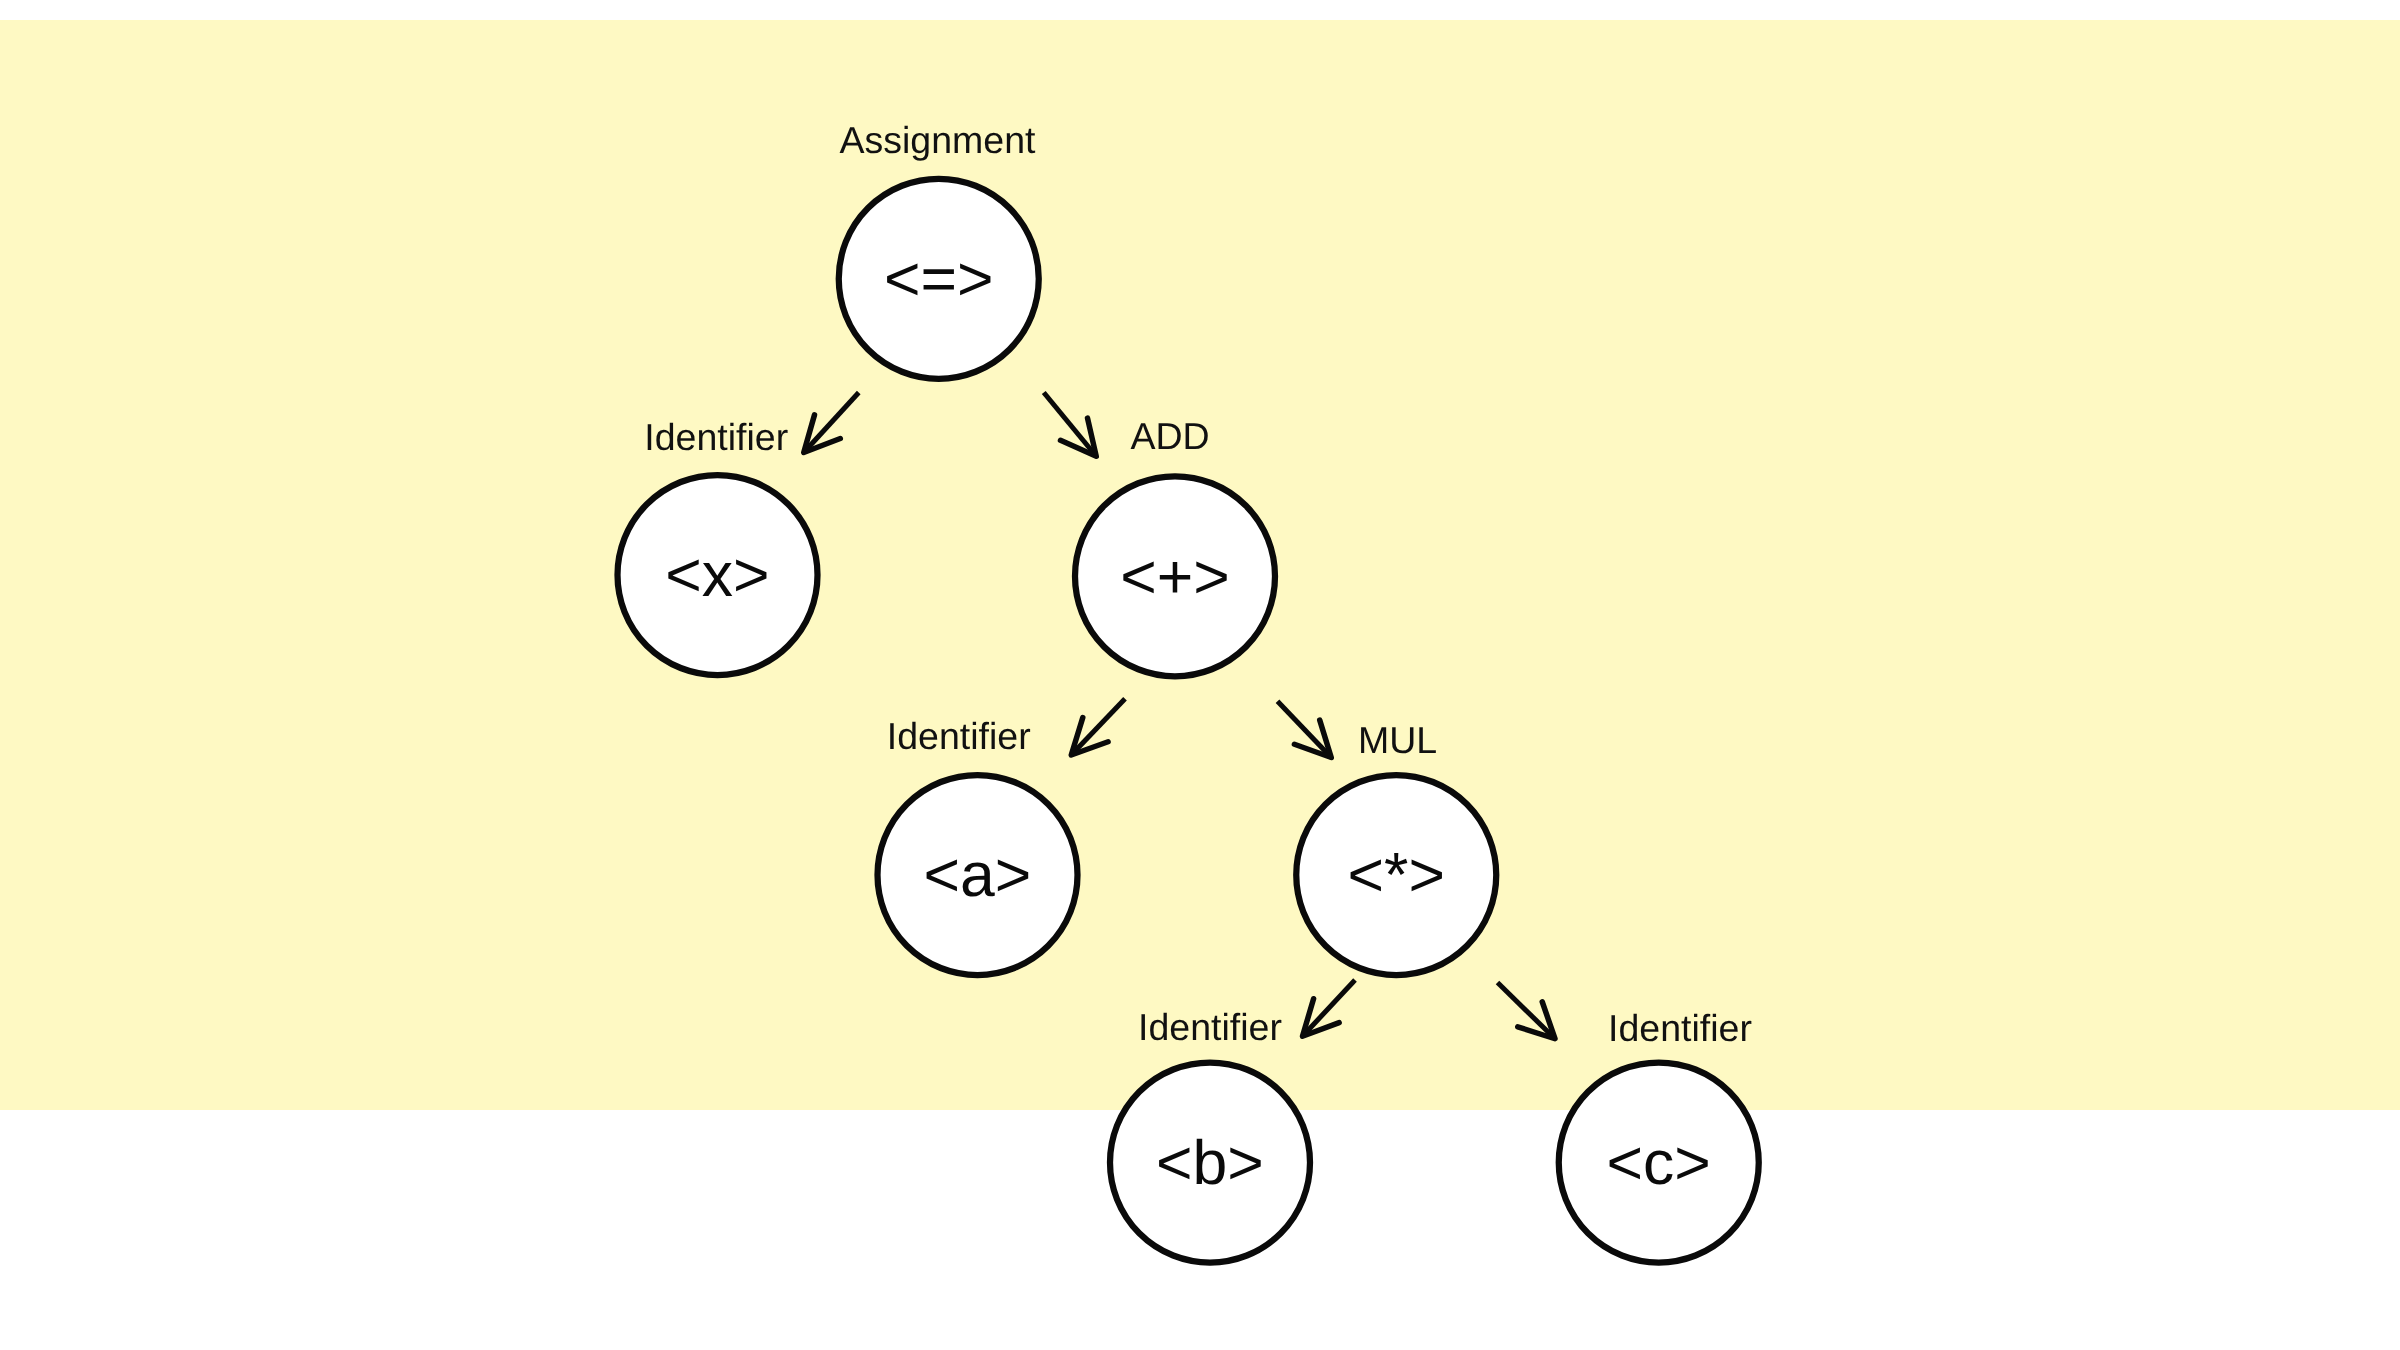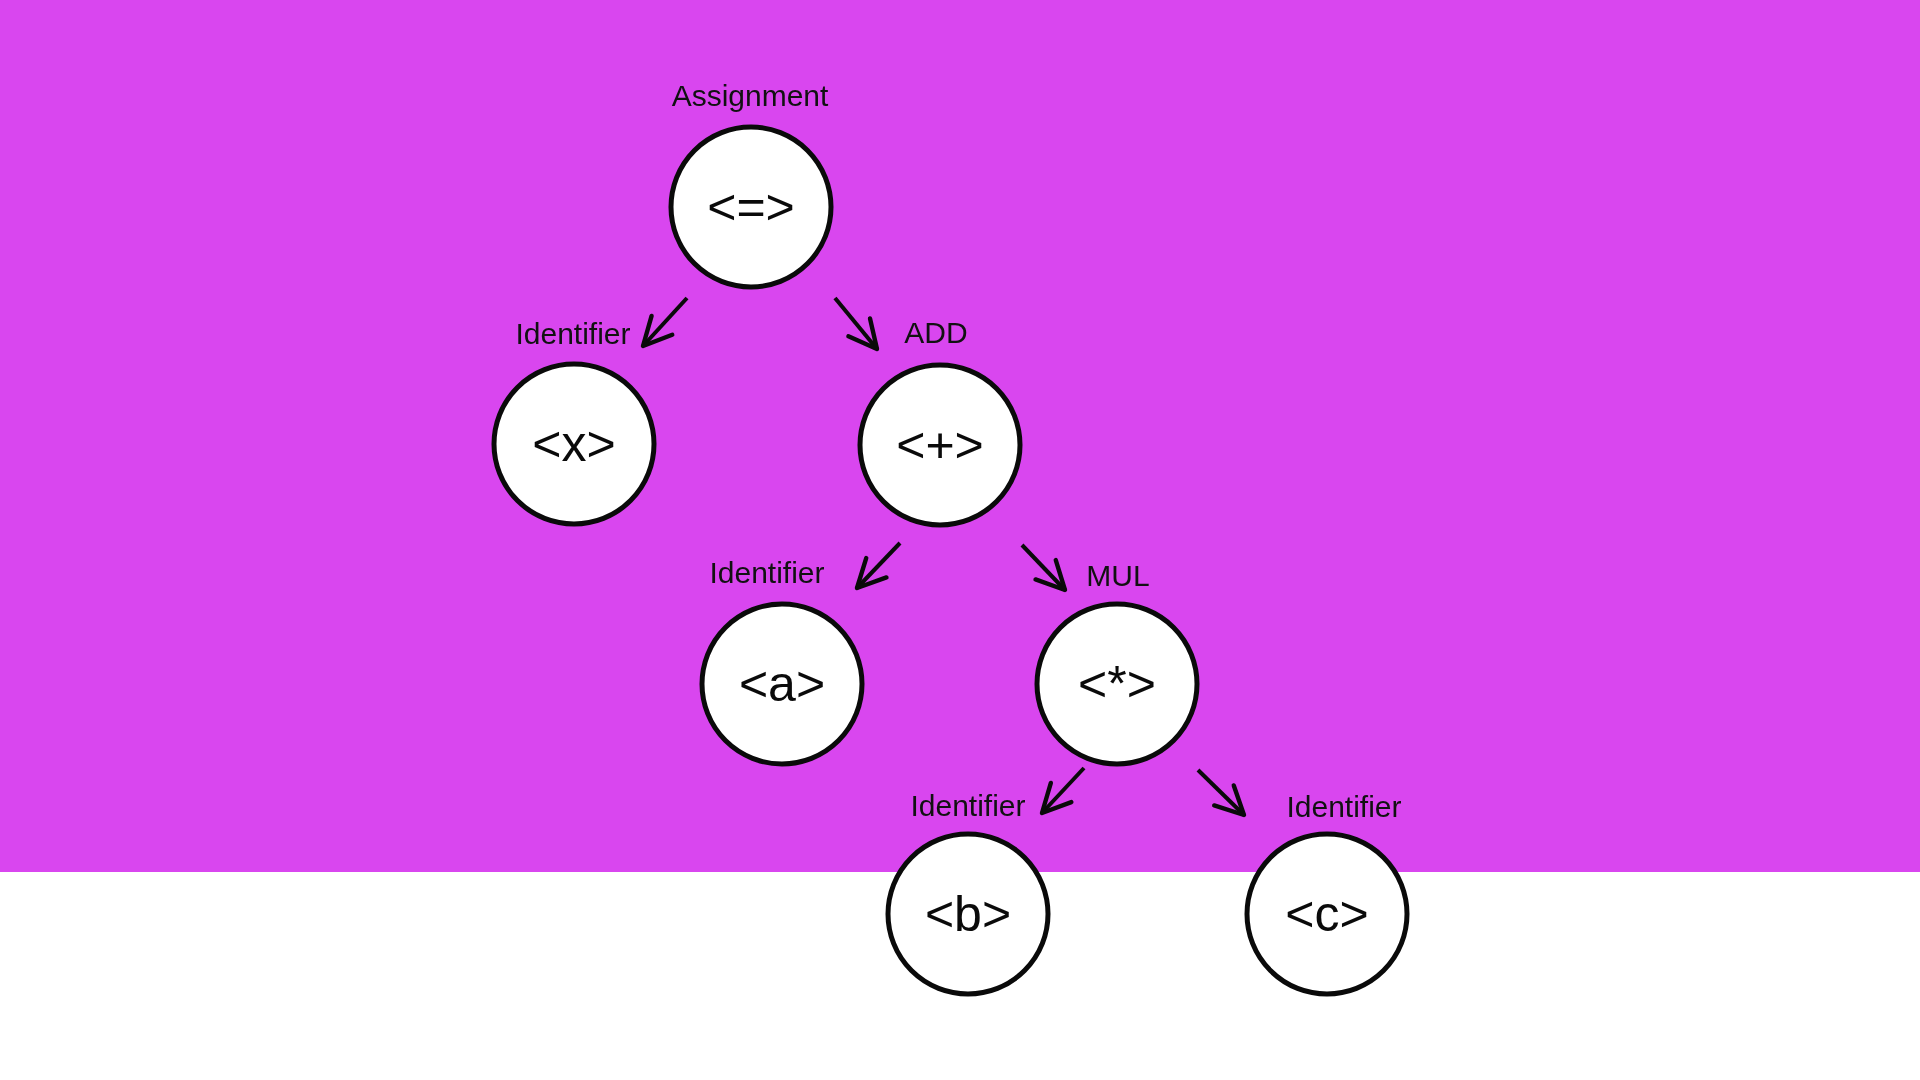--- a/index.html
+++ b/index.html
@@ -7,21 +7,22 @@
     padding: 0;
     background: #ffffff;
     width: 1920px;
     height: 1080px;
     overflow: hidden;
   }
   .stage {
     position: relative;
     width: 1920px;
     height: 872px;
-    background: #d946ef;
+    background: #fef9c3;
+    margin-top: 16px;
   }
   svg {
     display: block;
   }
   .node-circle {
     fill: #ffffff;
     stroke: #0a0a0a;
     stroke-width: 5;
   }
   .node-value {

